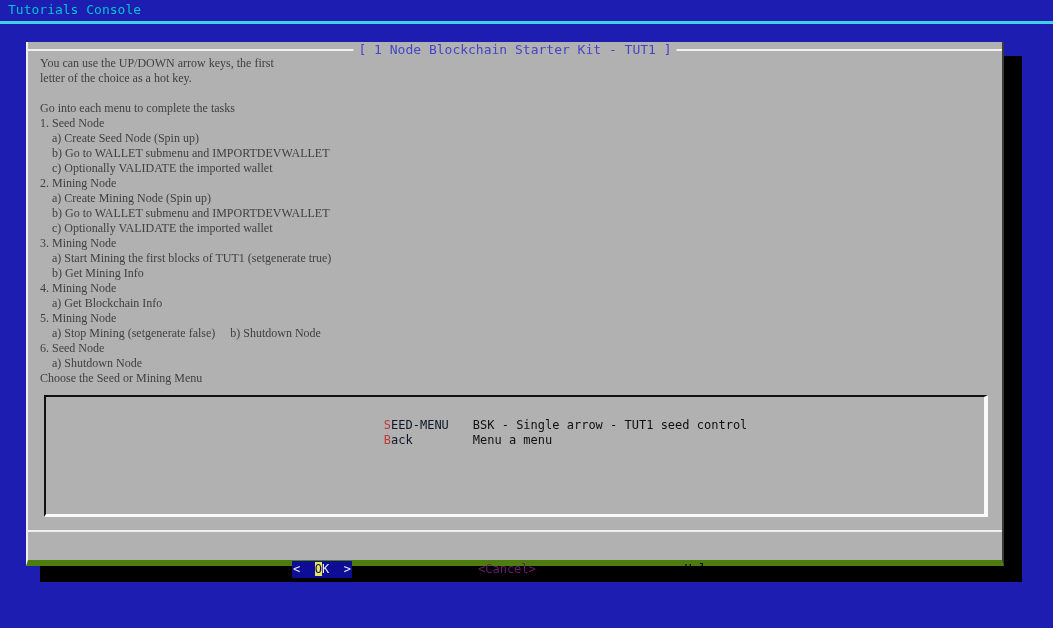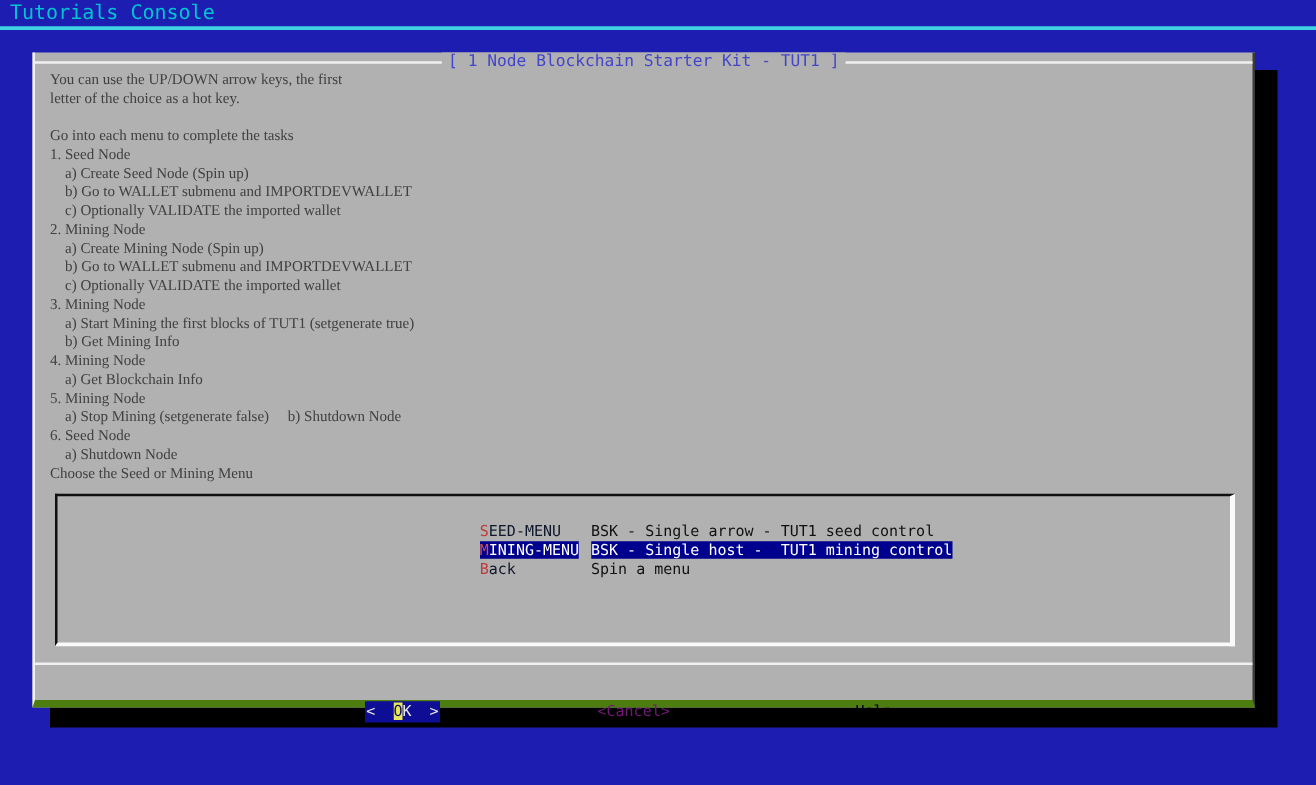--- a/index.html
+++ b/index.html
@@ -5,21 +5,21 @@
   html,body { margin:0; padding:0; }
   body {
     width:1053px; height:628px;
     background:#1d1db2;
     overflow:hidden;
     font-family:"DejaVu Sans Mono", monospace;
     position:relative;
   }
   .topbar-title {
     position:absolute; left:8px; top:1px;
-    font-size:16px; line-height:18px;
+    font-size:13px; line-height:18px;
     color:#00c5cf;
   }
   .topbar-underline {
     position:absolute; left:0; top:21px;
     width:1053px; height:3px; background:#3ed2e2;
   }
   .dialog-shadow {
     position:absolute; left:40px; top:56px;
     width:982px; height:526px; background:#000;
   }
@@ -131,26 +131,23 @@
     a) Shutdown Node
 Choose the Seed or Mining Menu</pre>
 
   <div class="menu-box">
     <div class="menu-rows">
 
       <div class="menu-row">
         <span class="tagwrap"><span class="tagtext"><span class="tag-hot">S</span><span class="tag-rest">EED-MENU</span></span></span><span class="menu-desc">BSK - Single arrow - TUT1 seed control</span>
       </div>
 
-      <div class="menu-row selected">
-        <span class="tagwrap"><span class="tagtext"><span class="tag-hot">M</span><span class="tag-rest">INING-MENU</span></span></span><span class="menu-desc">BSK - Single host -  TUT1 mining control</span>
-      </div>
 
       <div class="menu-row">
-        <span class="tagwrap"><span class="tagtext"><span class="tag-hot">B</span><span class="tag-rest">ack</span></span></span><span class="menu-desc">Spin a menu</span>
+        <span class="tagwrap"><span class="tagtext"><span class="tag-hot">B</span><span class="tag-rest">ack</span></span></span><span class="menu-desc">Menu a menu</span>
       </div>
 
     </div>
   </div>
 
   <div class="separator-line"></div>
 
   <div class="btn btn-ok"><span>&lt;  </span><span class="ok-hot">O</span><span>K</span><span>  &gt;</span></div>
 
   <div class="btn btn-cancel">&lt;Cancel&gt;</div>

